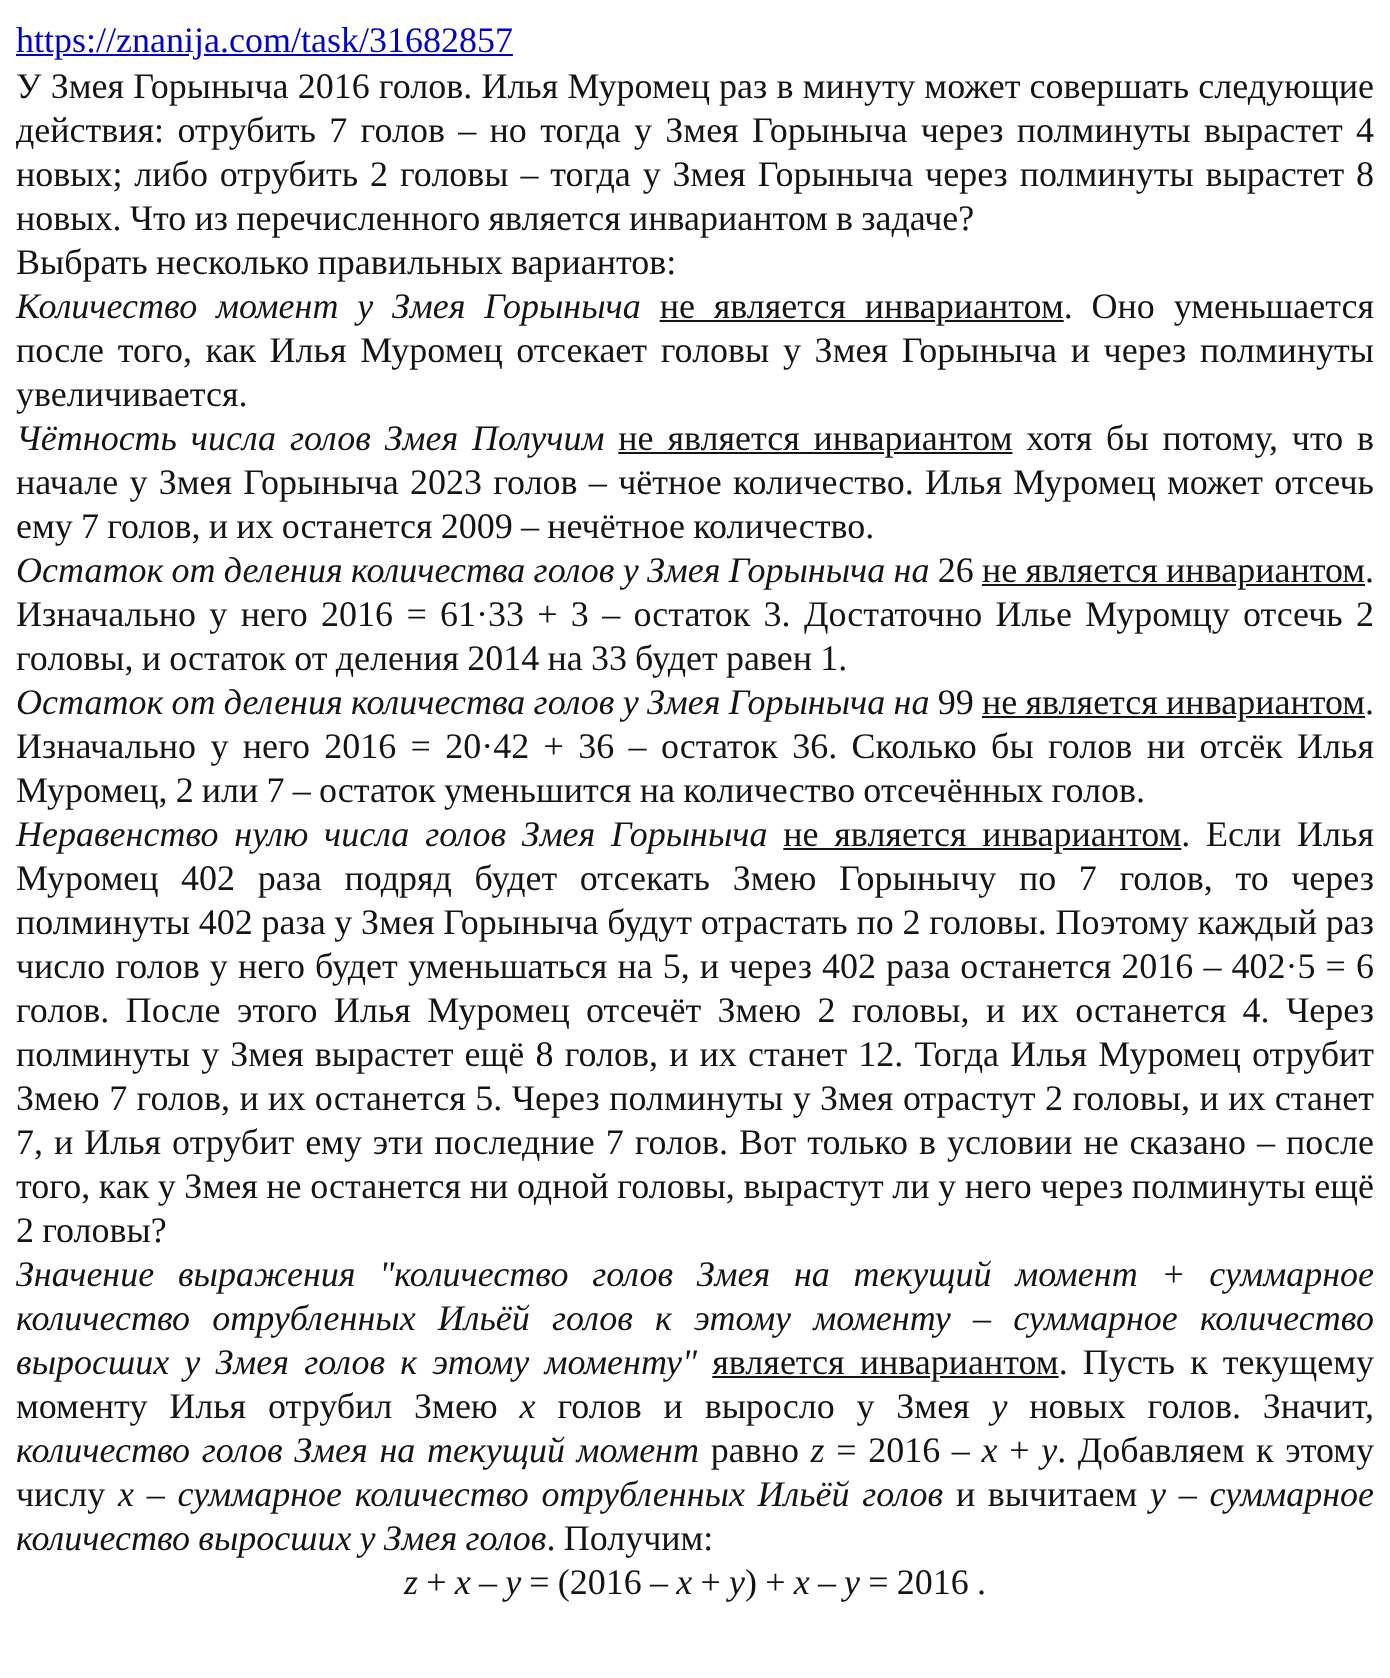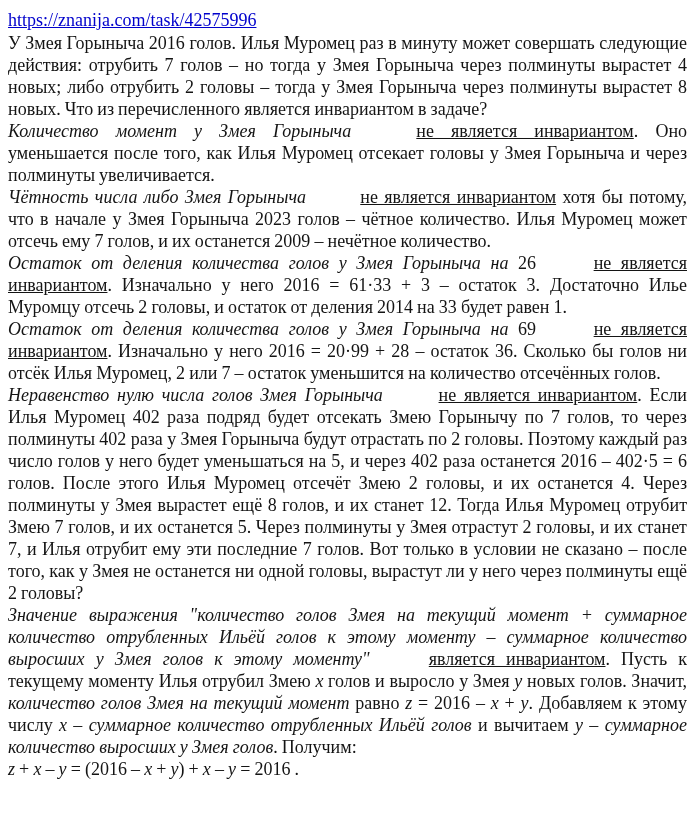--- a/index.html
+++ b/index.html
@@ -29,35 +29,36 @@
   .url-line a {
     color: #0000cc;
     text-decoration: underline;
   }
   p.para {
     margin: 0;
     padding: 0;
     text-align: justify;
   }
   p.para.center {
-    text-align: left;
+    text-align: center;
   }
   .i { font-style: italic; }
-  .u { text-decoration: underline; margin-left: 48px; }
+  .u { text-decoration: underline; }
 </style>
 </head>
 <body>
 
 <div class="doc">
   <div class="url-line">
-    <a href="#" title="https://znanija.com/task/31682857">https://znanija.com/task/42575996</a>
+    <a href="#" title="https://znanija.com/task/31682857">https://znanija.com/task/31682857</a>
   </div>
   <div>
       <p class="para"><span>У Змея Горыныча 2016 голов. Илья Муромец раз в минуту может совершать следующие действия: отрубить 7 голов – но тогда у Змея Горыныча через полминуты вырастет 4 новых; либо отрубить 2 головы – тогда у Змея Горыныча через полминуты вырастет 8 новых. Что из перечисленного является инвариантом в задаче?</span></p>
+      <p class="para"><span>Выбрать несколько правильных вариантов:</span></p>
       <p class="para"><span class="i">Количество момент у Змея Горыныча </span><span class="u">не является инвариантом</span><span>. Оно уменьшается после того, как Илья Муромец отсекает головы у Змея Горыныча и через полминуты увеличивается.</span></p>
-      <p class="para"><span class="i">Чётность числа либо Змея Горыныча </span><span class="u">не является инвариантом</span><span> хотя бы потому, что в начале у Змея Горыныча 2023 голов – чётное количество. Илья Муромец может отсечь ему 7 голов, и их останется 2009 – нечётное количество.</span></p>
+      <p class="para"><span class="i">Чётность числа голов Змея Получим </span><span class="u">не является инвариантом</span><span> хотя бы потому, что в начале у Змея Горыныча 2023 голов – чётное количество. Илья Муромец может отсечь ему 7 голов, и их останется 2009 – нечётное количество.</span></p>
       <p class="para"><span class="i">Остаток от деления количества голов у Змея Горыныча на </span><span>26 </span><span class="u">не является инвариантом</span><span>. Изначально у него 2016 = 61·33 + 3 – остаток 3. Достаточно Илье Муромцу отсечь 2 головы, и остаток от деления 2014 на 33 будет равен 1.</span></p>
-      <p class="para"><span class="i">Остаток от деления количества голов у Змея Горыныча на </span><span>69 </span><span class="u">не является инвариантом</span><span>. Изначально у него 2016 = 20·99 + 28 – остаток 36. Сколько бы голов ни отсёк Илья Муромец, 2 или 7 – остаток уменьшится на количество отсечённых голов.</span></p>
+      <p class="para"><span class="i">Остаток от деления количества голов у Змея Горыныча на </span><span>99 </span><span class="u">не является инвариантом</span><span>. Изначально у него 2016 = 20·42 + 36 – остаток 36. Сколько бы голов ни отсёк Илья Муромец, 2 или 7 – остаток уменьшится на количество отсечённых голов.</span></p>
       <p class="para"><span class="i">Неравенство нулю числа голов Змея Горыныча </span><span class="u">не является инвариантом</span><span>. Если Илья Муромец 402 раза подряд будет отсекать Змею Горынычу по 7 голов, то через полминуты 402 раза у Змея Горыныча будут отрастать по 2 головы. Поэтому каждый раз число голов у него будет уменьшаться на 5, и через 402 раза останется 2016 – 402·5 = 6 голов. После этого Илья Муромец отсечёт Змею 2 головы, и их останется 4. Через полминуты у Змея вырастет ещё 8 голов, и их станет 12. Тогда Илья Муромец отрубит Змею 7 голов, и их останется 5. Через полминуты у Змея отрастут 2 головы, и их станет 7, и Илья отрубит ему эти последние 7 голов. Вот только в условии не сказано – после того, как у Змея не останется ни одной головы, вырастут ли у него через полминуты ещё 2 головы?</span></p>
       <p class="para"><span class="i">Значение выражения "количество голов Змея на текущий момент + суммарное количество отрубленных Ильёй голов к этому моменту – суммарное количество выросших у Змея голов к этому моменту" </span><span class="u">является инвариантом</span><span>. Пусть к текущему моменту Илья отрубил Змею </span><span class="i">x</span><span> голов и выросло у Змея </span><span class="i">y</span><span> новых голов. Значит, </span><span class="i">количество голов Змея на текущий момент</span><span> равно </span><span class="i">z</span><span> = 2016 – </span><span class="i">x</span><span> + </span><span class="i">y</span><span>. Добавляем к этому числу </span><span class="i">x</span><span> – </span><span class="i">суммарное количество отрубленных Ильёй голов</span><span> и вычитаем </span><span class="i">y</span><span> – </span><span class="i">суммарное количество выросших у Змея голов</span><span>. Получим:</span></p>
       <p class="para center"><span class="i">z</span><span> + </span><span class="i">x</span><span> – </span><span class="i">y</span><span> = (2016 – </span><span class="i">x</span><span> + </span><span class="i">y</span><span>) + </span><span class="i">x</span><span> – </span><span class="i">y</span><span> = 2016 .</span></p>
     </div>
 </div>
 
 </body></html>

